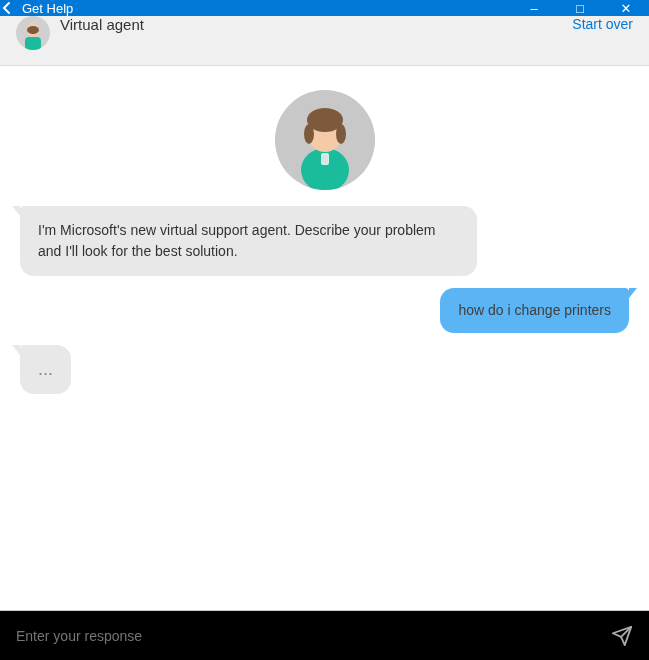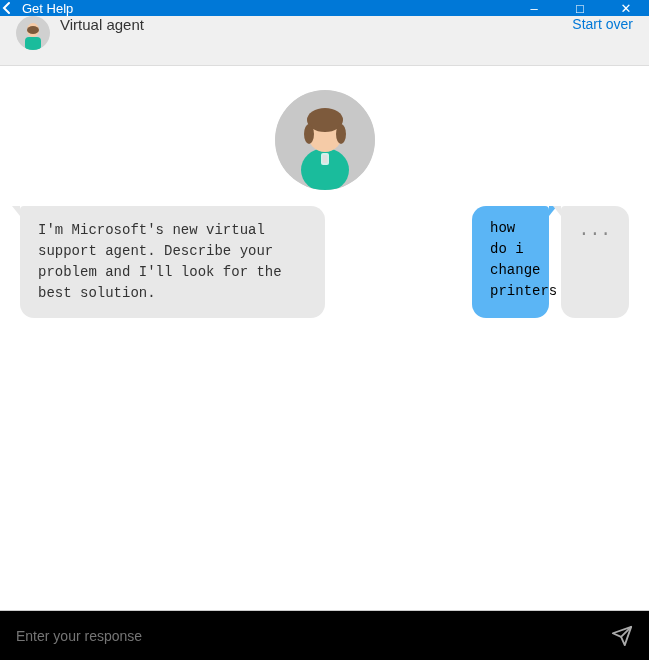--- a/index.html
+++ b/index.html
@@ -114,23 +114,22 @@
       font-size: 22px;
       font-weight: 400;
       color: #222;
       margin-bottom: 24px;
     }
 
     
     .messages {
       width: 100%;
       display: flex;
-      flex-direction: row;
+      flex-direction: column;
       gap: 12px;
-      font-family: Liberation Mono, monospace;
     }
 
     .msg-bot {
       display: flex;
       justify-content: flex-start;
     }
     .msg-bot-bubble {
       background: #e8e8e8;
       border-radius: 4px 14px 14px 14px;
       padding: 14px 18px;
@@ -153,21 +152,21 @@
     .msg-user {
       display: flex;
       justify-content: flex-end;
     }
     .msg-user-bubble {
       background: #5BB5F5;
       border-radius: 14px 4px 14px 14px;
       padding: 12px 18px;
       max-width: 70%;
       font-size: 14px;
-      color: #000000;
+      color: #404040;
       line-height: 1.5;
       position: relative;
     }
     .msg-user-bubble::after {
       content: '';
       position: absolute;
       right: -8px;
       top: 0;
       border-width: 0 0 10px 8px;
       border-style: solid;

